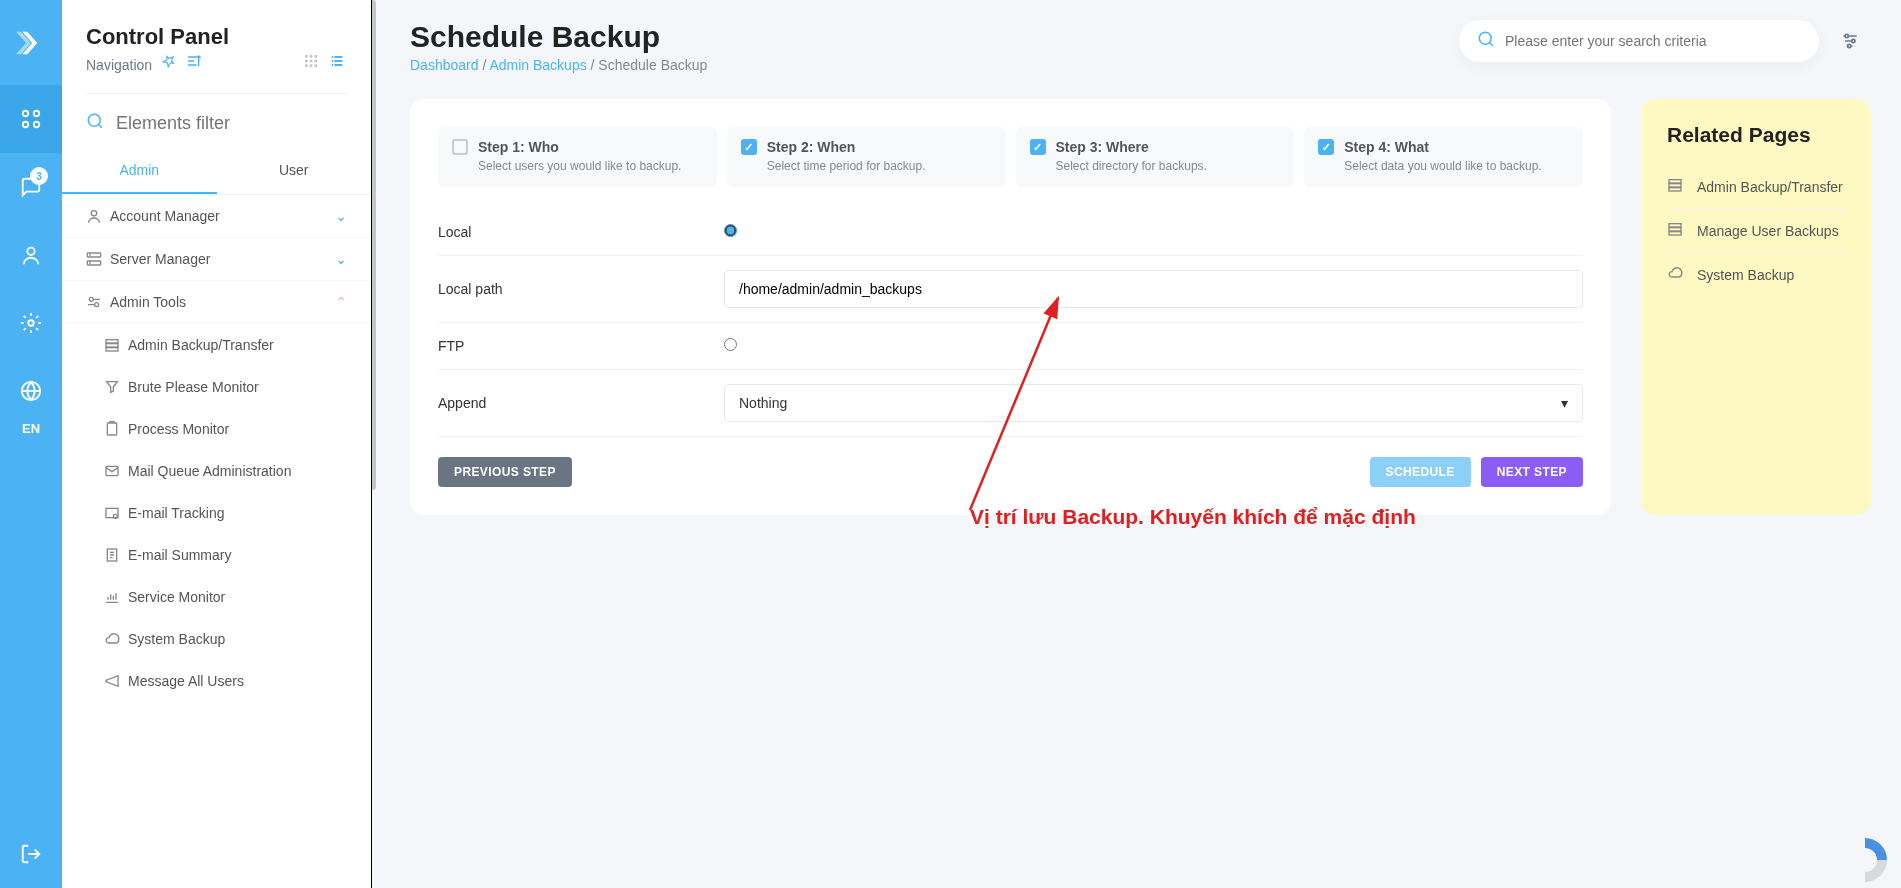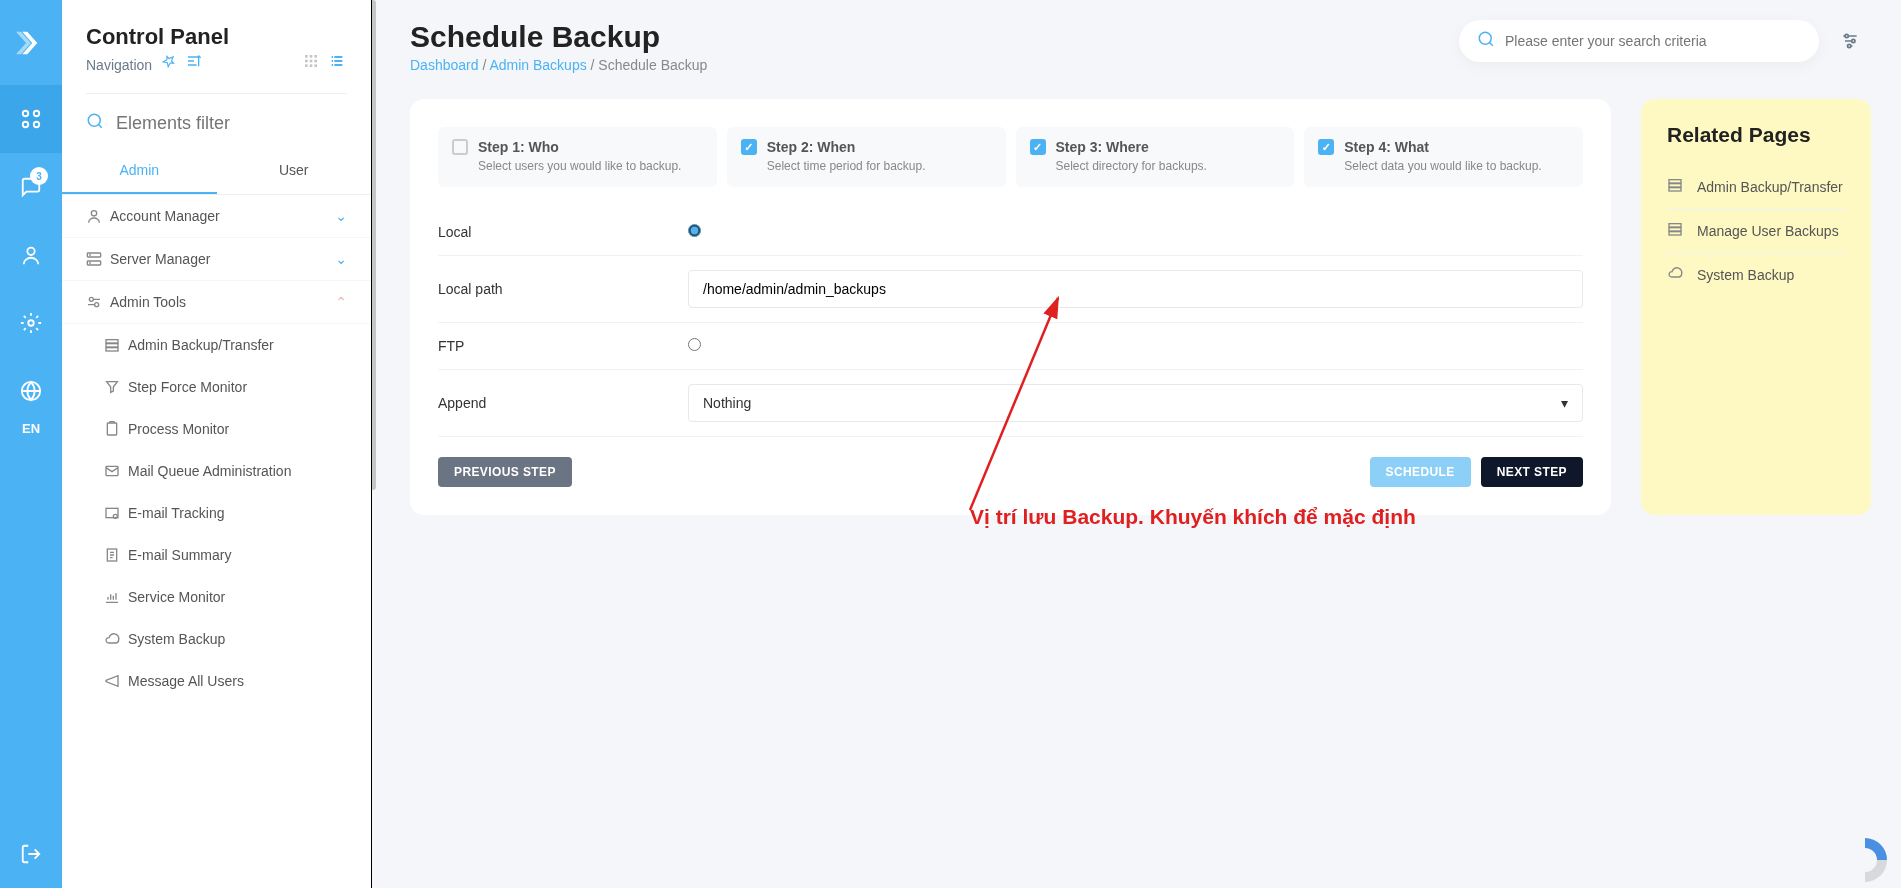--- a/index.html
+++ b/index.html
@@ -47,33 +47,33 @@
 .cols { display:flex; gap:30px; margin-top:26px; }
 .card { background:#fff; border-radius:14px; padding:28px; flex:1; }
 .steps { display:flex; gap:10px; margin-bottom:22px; }
 .step { flex:1; background:#f7f9fb; border-radius:6px; padding:12px 14px; }
 .step-h { display:flex; align-items:center; gap:10px; font-size:14px; font-weight:600; color:#555; }
 .step-d { font-size:12px; color:#888; margin-left:26px; margin-top:3px; line-height:1.4; }
 .chk { width:16px; height:16px; border-radius:3px; border:2px solid #ccc; display:inline-flex; align-items:center; justify-content:center; flex-shrink:0; }
 .chk.on { background:#4bb3f4; border-color:#4bb3f4; }
 .chk.on::after { content:'✓'; color:#fff; font-size:11px; font-weight:bold; }
 
-.frow { display:flex; align-items:center; padding:14px 0; border-bottom:1px solid #f0f2f5; }
+.frow { display:flex; align-items:center; padding:14px 0; border-bottom:1px solid #f0f2f5;gap:36px; }
 .frow:last-of-type { border-bottom:none; }
 .flabel { width:250px; font-size:14px; color:#333; }
 .fval { flex:1; }
 .fval input[type=text] { width:100%; padding:10px 14px; border:1px solid #e5e8ec; border-radius:4px; font-size:14px; outline:none; }
 .fval input[type=radio] { accent-color:#4bb3f4; }
 .sel { width:100%; padding:10px 14px; border:1px solid #e5e8ec; border-radius:4px; font-size:14px; background:#fff; display:flex; align-items:center; justify-content:space-between; cursor:pointer; }
 
 .actions { display:flex; gap:10px; margin-top:20px; }
 .btn { padding:0 16px; height:30px; border-radius:4px; font-size:12px; font-weight:700; letter-spacing:.4px; cursor:pointer; border:none; display:flex; align-items:center; }
 .btn.grey { background:#6b7482; color:#fff; }
 .btn.blue { background:#8dd0f7; color:#fff; }
-.btn.green { background:#0f172a; color:#fff; }
+.btn.green { background:#8b5cf6; color:#fff; }
 .spacer { flex:1; }
 
 .annot { position:absolute; left:590px; top:505px; color:#e02020; font-size:21px; font-weight:700; white-space:nowrap; }
 .arrow-svg { position:absolute; left:570px; top:290px; pointer-events:none; }
 
 .side-card { background:#fef9c3; border-radius:14px; padding:24px 26px; width:230px; }
 .side-card h3 { font-size:21px; font-weight:700; color:#222; margin-bottom:18px; }
 .rel-item { display:flex; align-items:center; gap:12px; padding:12px 0; font-size:14px; color:#555; border-bottom:1px solid #f0f2f5; cursor:pointer; }
 .rel-item:last-child { border:none; }
 .rel-ico { color:#888; width:18px; }
@@ -231,21 +231,21 @@
         </svg>
       </span>
       <span>Admin Backup/Transfer</span>
     </div>
   <div class="nav-leaf">
       <span class="nav-ico">
         <svg width="16" height="16" viewBox="0 0 24 24" fill="none" stroke="currentColor" stroke-width="2">
           <path d="M4 4h16l-6 8v6l-4 2v-8z"></path>
         </svg>
       </span>
-      <span>Step Force Monitor</span>
+      <span>Brute Please Monitor</span>
     </div>
   <div class="nav-leaf">
       <span class="nav-ico">
         <svg width="16" height="16" viewBox="0 0 24 24" fill="none" stroke="currentColor" stroke-width="2">
           <rect x="5" y="3" width="14" height="18" rx="1"></rect>
           <path d="M9 3V1h6v2"></path>
         </svg>
       </span>
       <span>Process Monitor</span>
     </div>

